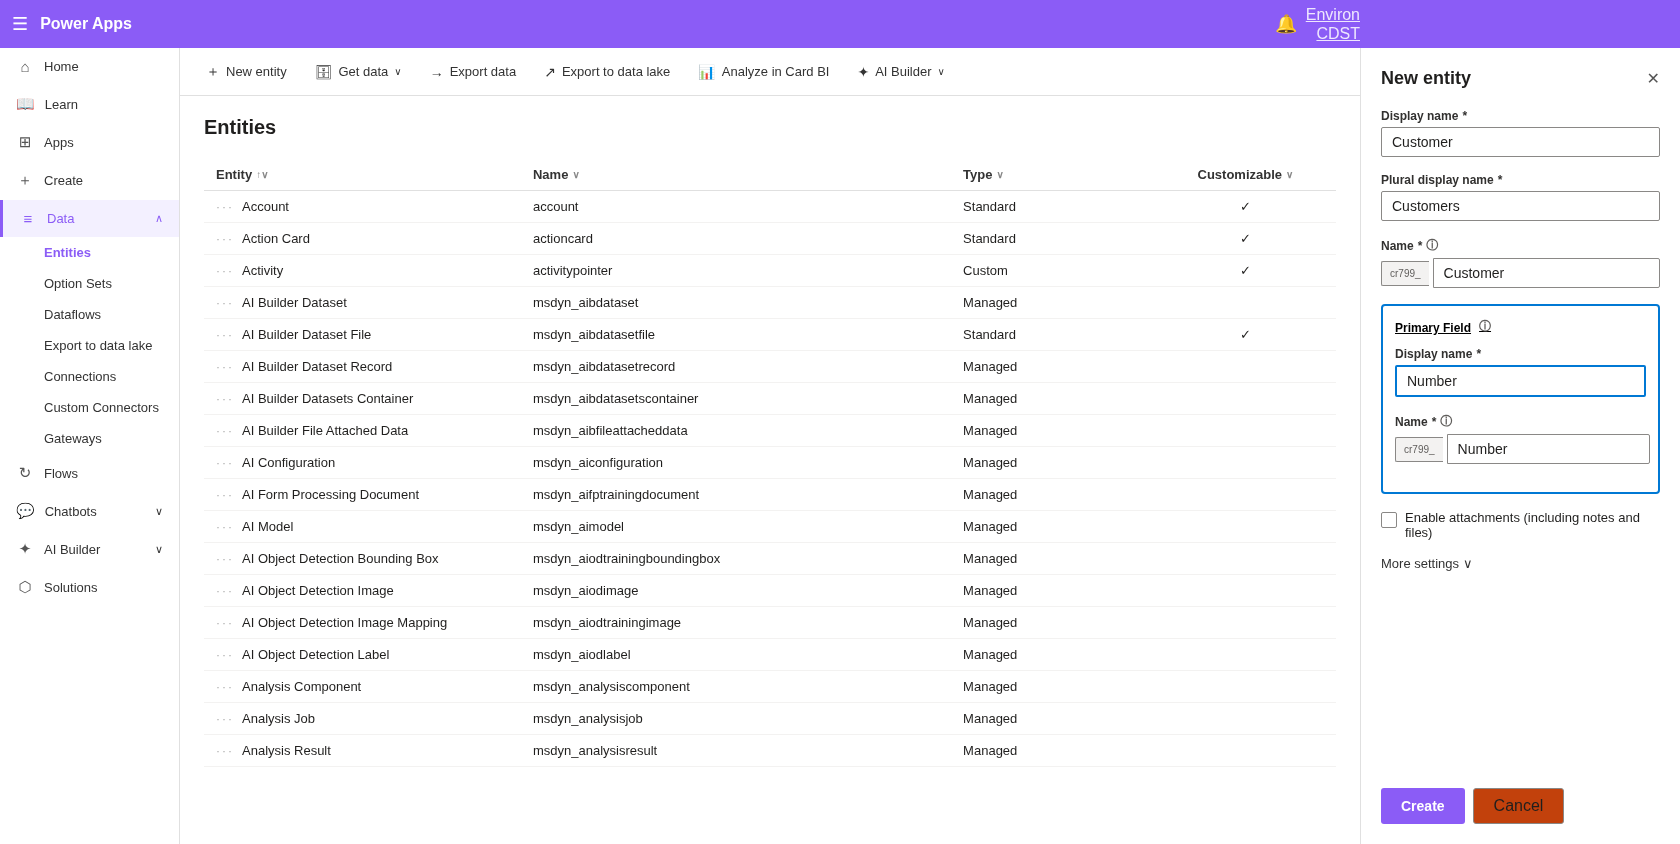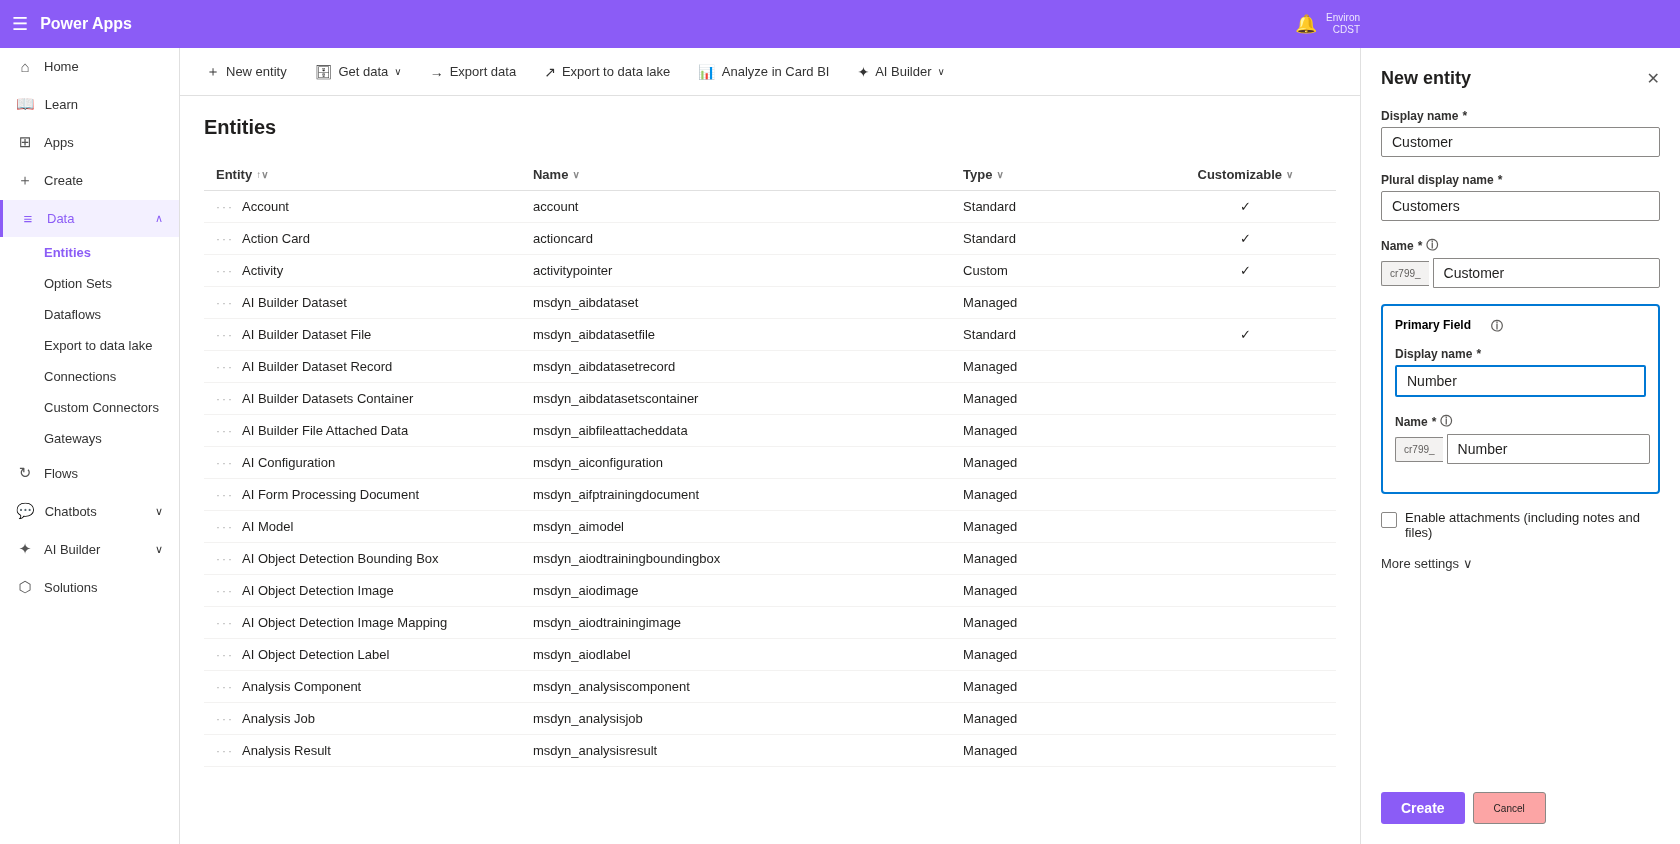--- a/index.html
+++ b/index.html
@@ -12,21 +12,21 @@
       display: flex;
       align-items: center;
       padding: 0 12px;
       color: white;
       flex-shrink: 0;
       position: relative;
     }
     .top-bar-grid { display: flex; align-items: center; gap: 12px; }
     .top-bar-app-name { font-size: 16px; font-weight: 600; }
     .top-bar-right { position: absolute; right: 320px; display: flex; align-items: center; gap: 8px; }
-    .env-label { font-size: 10px; color: rgba(255,255,255,0.85); line-height: 1.2; }
+    .env-label { font-size: 16px; color: rgba(255,255,255,0.85); line-height: 1.2; text-decoration: underline; }
 
     
     .main-layout { display: flex; flex: 1; overflow: hidden; }
 
     
     .sidebar {
       width: 180px;
       background: white;
       border-right: 1px solid #e0e0e0;
       display: flex;
@@ -163,21 +163,21 @@
       outline: none;
     }
 
     .primary-field-section {
       border: 2px solid #0078d4;
       border-radius: 4px;
       padding: 12px;
       margin-bottom: 16px;
       background: white;
     }
-    .primary-field-title { font-size: 12px; font-weight: 600; margin-bottom: 12px; display: flex; align-items: flex-start; gap: 20px; }
+    .primary-field-title { font-size: 12px; font-weight: 600; margin-bottom: 12px; display: flex; align-items: flex-end; gap: 8px; text-decoration: underline; }
 
     .field-input-focused {
       width: 100%;
       padding: 6px 10px;
       border: 2px solid #0078d4;
       border-radius: 2px;
       font-size: 14px;
       color: #201f1e;
       outline: none;
       background: white;
@@ -194,27 +194,27 @@
       background: #8b5cf6;
       color: white;
       border: none;
       padding: 8px 20px;
       border-radius: 3px;
       cursor: pointer;
       font-size: 14px;
       font-weight: 600;
     }
     .btn-cancel {
-      background: #fca5a5;
+      background: #c2410c;
       color: #201f1e;
       border: 1px solid #8a8886;
       padding: 8px 20px;
       border-radius: 3px;
       cursor: pointer;
-      font-size: 10px;
+      font-size: 16px;
     }
     .info-icon { color: #605e5c; font-size: 12px; cursor: pointer; }
   </style>
 </head>
 <body>
 
 <div class="top-bar">
   <div class="top-bar-grid">
     <span style="cursor:pointer;font-size:18px;">☰</span>
     <span class="top-bar-app-name">Power Apps</span>

